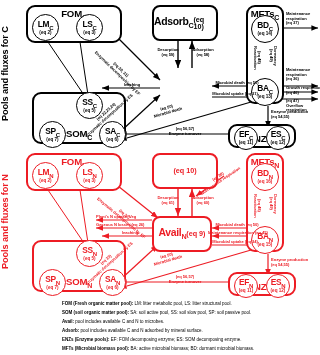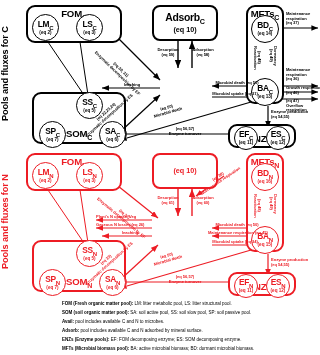--- a/index.html
+++ b/index.html
@@ -20,21 +20,21 @@
   svg.wires{position:absolute;left:0;top:0;width:320px;height:148px;overflow:visible;}
 
   .grp{position:absolute;box-sizing:border-box;border:2.1px solid #000;border-radius:9px;background:#fff;}
   #panelN .grp{border-color:#ed1c24;}
   .grpTitle{position:absolute;width:100%;text-align:center;font-weight:bold;
             font-size:9.6px;line-height:1;letter-spacing:-.2px;}
   .grpTitle sub{font-size:7px;}
   #panelN .grpTitle{color:#ed1c24;}
 
   .box{position:absolute;box-sizing:border-box;border:2.1px solid #000;border-radius:8px;
-       background:#fff;display:flex;flex-direction:column;align-items:center;
+       background:#fff;display:flex;flex-direction:row;align-items:center;
        justify-content:center;line-height:1.02;}
   #panelN .box{border-color:#ed1c24;color:#ed1c24;}
   .box .nm{font-weight:bold;font-size:10.4px;letter-spacing:-.3px;}
   .box .nm sub{font-size:7.2px;}
   .box .eq{font-weight:bold;font-size:7.2px;}
 
   .circ{position:absolute;box-sizing:border-box;border:1.9px solid #000;border-radius:50%;
         background:#fff;display:flex;flex-direction:column;align-items:center;
         justify-content:center;line-height:1;}
   #panelN .circ{border-color:#ed1c24;color:#ed1c24;}
@@ -297,20 +297,24 @@
       <span class="eq">(eq 7)</span>
     </div>
     <div class="circ" style="left:99px;top:121px;width:27px;height:27px;">
       <span class="nm"><span>SA</span><sub>N</sub></span>
       <span class="eq">(eq 6)</span>
     </div>
 
     <div class="box" style="left:152px;top:5px;width:66px;height:36px;">
       <span class="eq">(eq 10)</span>
     </div>
+    <div class="box" style="left:152px;top:68px;width:60px;height:36px;">
+      <span class="nm"><span>Avail</span><sub>N</sub></span>
+      <span class="eq">(eq 9)</span>
+    </div>
 
     <div class="grp" style="left:246px;top:5px;width:38px;height:99px;">
       <div class="grpTitle" style="top:2px;">
         <span>MFTs</span><sub>N</sub>
       </div>
     </div>
     <div class="circ" style="left:251px;top:15px;width:28px;height:28px;">
       <span class="nm"><span>BD</span><sub>N</sub></span>
       <span class="eq">(eq 16)</span>
     </div>

